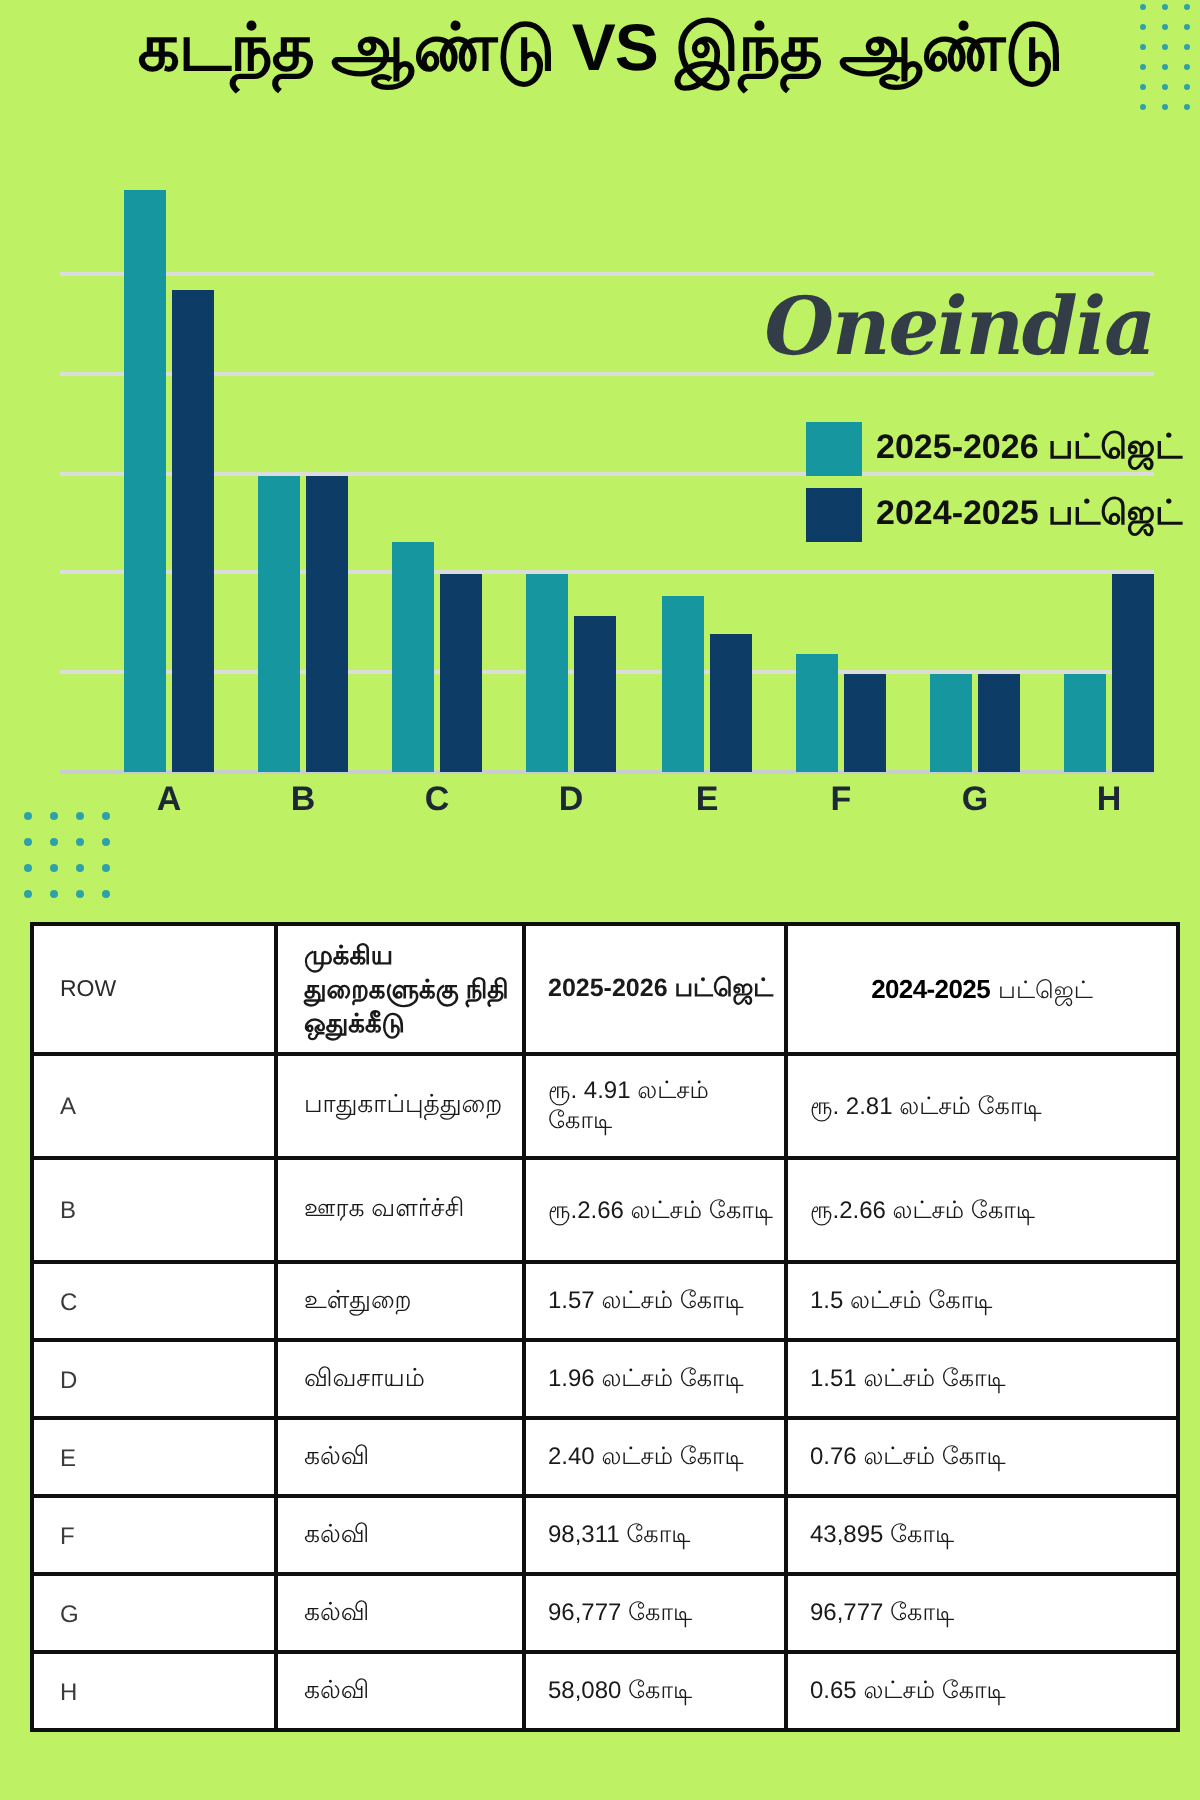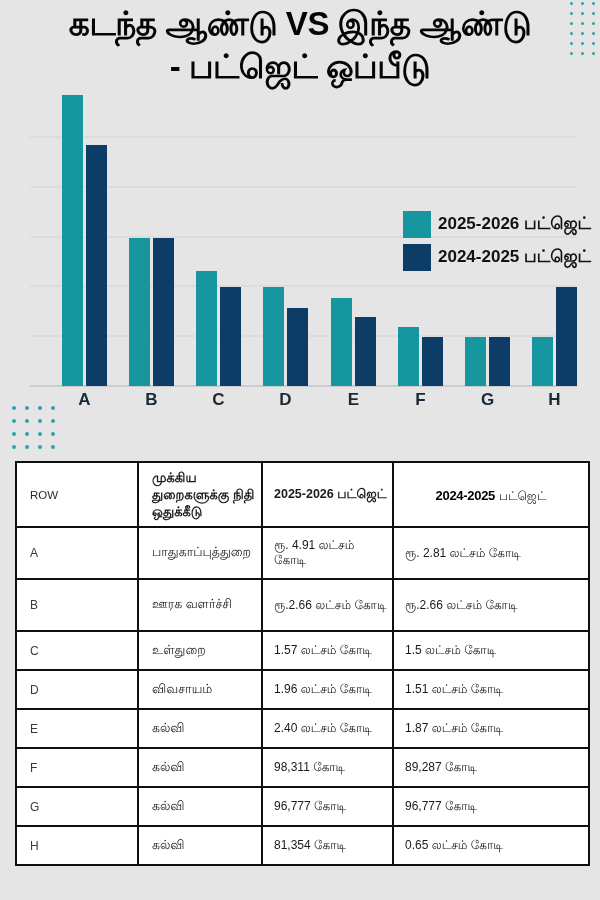--- a/index.html
+++ b/index.html
@@ -1,17 +1,17 @@
 <!DOCTYPE html>
 <html><head>
 <meta charset="utf-8">
 <style>
   html,body{margin:0;padding:0;background:#ffffff;}
   #canvas{
-    position:relative;width:600px;height:900px;background:#e5e5e5;overflow:hidden;
+    position:relative;width:600px;height:900px;background:#bef264;overflow:hidden;
     font-family:"Liberation Sans",sans-serif;
   }
   
   .title{
     position:absolute;top:2px;left:0;width:600px;text-align:center;
     font-weight:bold;color:#050505;font-size:33px;line-height:43px;letter-spacing:-0.5px;
   }
   
   .dots{position:absolute;display:grid;}
   .dots.tr{top:2px;left:570px;grid-template-columns:repeat(3,11px);grid-auto-rows:10px;}
@@ -59,21 +59,20 @@
   td.c-dept{font-size:12.5px;}
   td.c-val{font-size:12px;padding-left:11px;}
 </style>
 </head>
 <body>
 
 <div id="canvas">
 
   <div class="title">
     <div>கடந்த ஆண்டு VS இந்த ஆண்டு</div>
-    <div>- பட்ஜெட் ஒப்பீடு</div>
   </div>
 
   <div class="dots tr">
       <div class="dot" style="background: rgb(46, 162, 168);"></div>
       <div class="dot" style="background: rgb(46, 162, 168);"></div>
       <div class="dot" style="background: rgb(46, 162, 168);"></div>
       <div class="dot" style="background: rgb(46, 162, 168);"></div>
       <div class="dot" style="background: rgb(46, 162, 168);"></div>
       <div class="dot" style="background: rgb(46, 162, 168);"></div>
       <div class="dot" style="background: rgb(46, 162, 168);"></div>
@@ -150,20 +149,21 @@
         <div class="bar" style="height: 49px; background: rgb(13, 61, 102);"></div>
       </div>
       <div class="x-label" style="left: 465px;">G</div>
       <div class="bar-group" style="left: 532px;">
         <div class="bar" style="height: 49px; background: rgb(22, 151, 160);"></div>
         <div class="bar" style="height: 99px; background: rgb(13, 61, 102);"></div>
       </div>
       <div class="x-label" style="left: 532px;">H</div>
     </div>
 
+  <div class="logo" style="color: rgb(51, 61, 71);">Oneindia</div>
 
   <div class="legend-item l1">
     <span class="swatch" style="background: rgb(22, 151, 160);"></span>
     <span class="legend-label">2025-2026 பட்ஜெட்</span>
   </div>
   <div class="legend-item l2">
     <span class="swatch" style="background: rgb(13, 61, 102);"></span>
     <span class="legend-label">2024-2025 பட்ஜெட்</span>
   </div>
 
@@ -207,37 +207,37 @@
           <tr>
             <td class="c-letter">D</td>
             <td class="c-dept">விவசாயம்</td>
             <td class="c-val">1.96 லட்சம் கோடி</td>
             <td class="c-val">1.51 லட்சம் கோடி</td>
           </tr>
           <tr>
             <td class="c-letter">E</td>
             <td class="c-dept">கல்வி</td>
             <td class="c-val">2.40 லட்சம் கோடி</td>
-            <td class="c-val">1.87 லட்சம் கோடி</td>
+            <td class="c-val">0.76 லட்சம் கோடி</td>
           </tr>
           <tr>
             <td class="c-letter">F</td>
             <td class="c-dept">கல்வி</td>
             <td class="c-val">98,311 கோடி</td>
-            <td class="c-val">89,287 கோடி</td>
+            <td class="c-val">43,895 கோடி</td>
           </tr>
           <tr>
             <td class="c-letter">G</td>
             <td class="c-dept">கல்வி</td>
             <td class="c-val">96,777 கோடி</td>
             <td class="c-val">96,777 கோடி</td>
           </tr>
           <tr>
             <td class="c-letter">H</td>
             <td class="c-dept">கல்வி</td>
-            <td class="c-val">81,354 கோடி</td>
+            <td class="c-val">58,080 கோடி</td>
             <td class="c-val">0.65 லட்சம் கோடி</td>
           </tr>
         </tbody>
     </table>
   </div>
 
 </div>
 
 </body></html>

